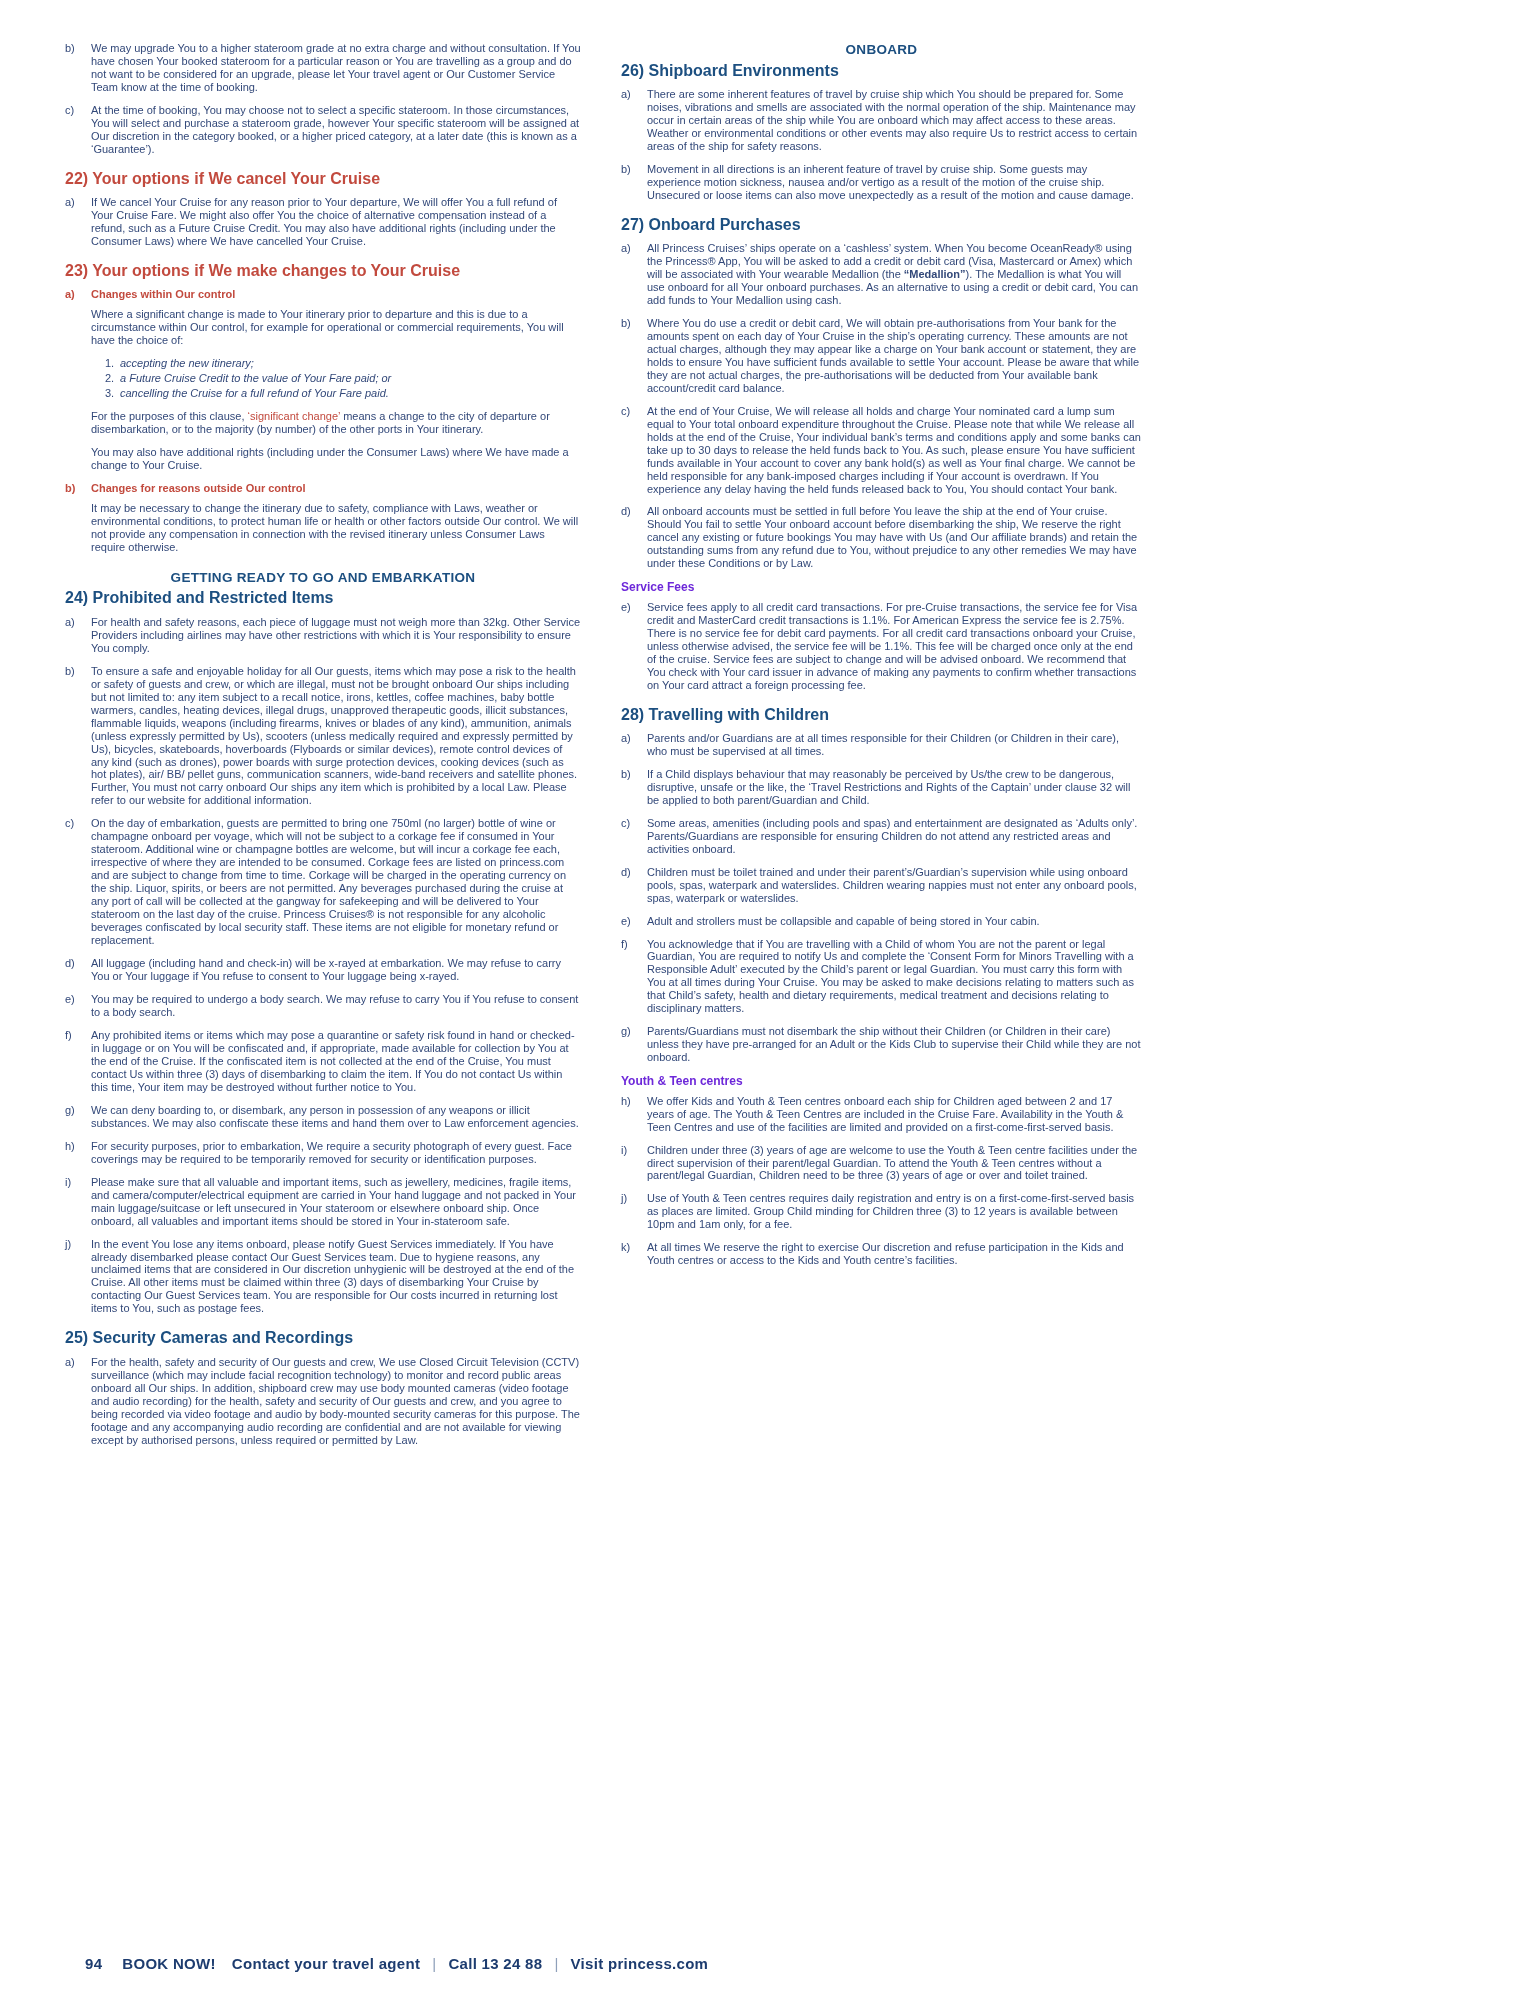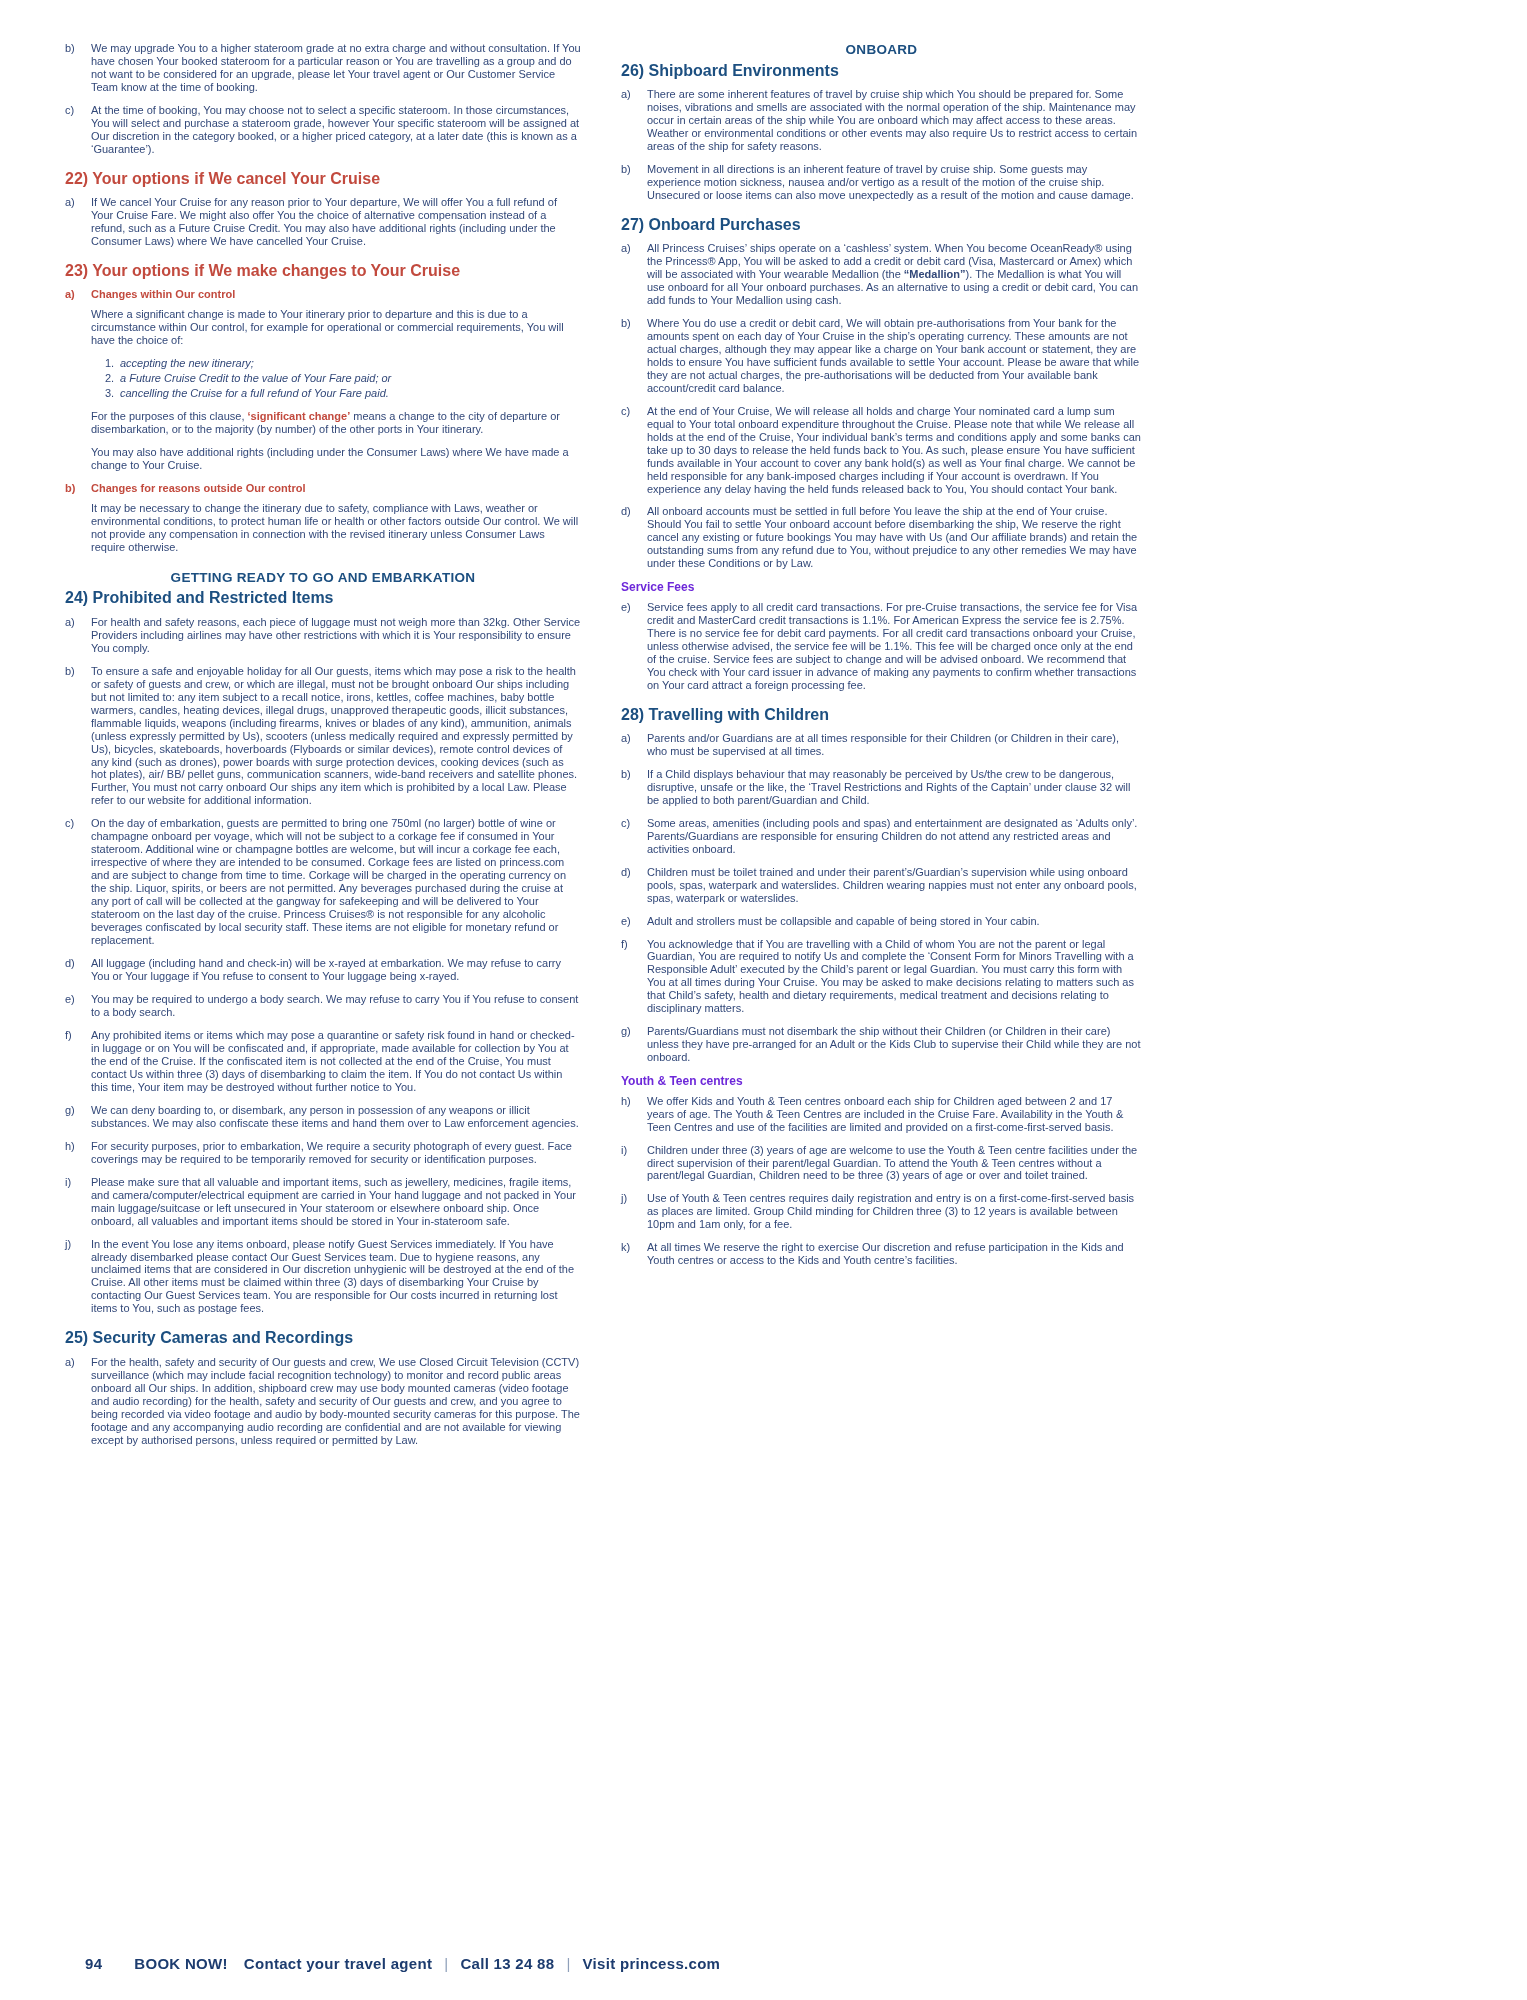--- a/index.html
+++ b/index.html
@@ -34,30 +34,30 @@
   
   .para { margin:0 0 10px 26px; }
 
   
   .olist { margin:0 0 10px 40px; }
   .olist-row { display:flex; margin-bottom:2px; }
   .olist-row .num { flex:0 0 15px; }
   .olist-row .ltext { flex:1;font-style:italic; }
 
   
-  .run-redbold { color:#c24a3e; font-weight:bold; }
+  .run-redbold { color:#c24a3e; font-weight:normal; }
   .run-bold { font-weight:bold;margin-top:7px; }
 
   
   .footer {
     position:absolute; left:85px; bottom:28px;
     display:flex; align-items:baseline;
     font-size:15px; font-weight:bold; color:#1d3c6f; letter-spacing:0.3px;
   }
-  .footer .pagenum { margin-right:32px; }
+  .footer .pagenum { margin-right:20px; }
   .footer .booknow { margin-right:16px; }
   .footer .pipe { color:#8fa0ba; font-weight:normal; margin:0 12px; }
 </style>
 </head>
 <body>
 
 <div class="page">
   <div class="columns">
     <div class="col col-left">
         <div class="clause">

